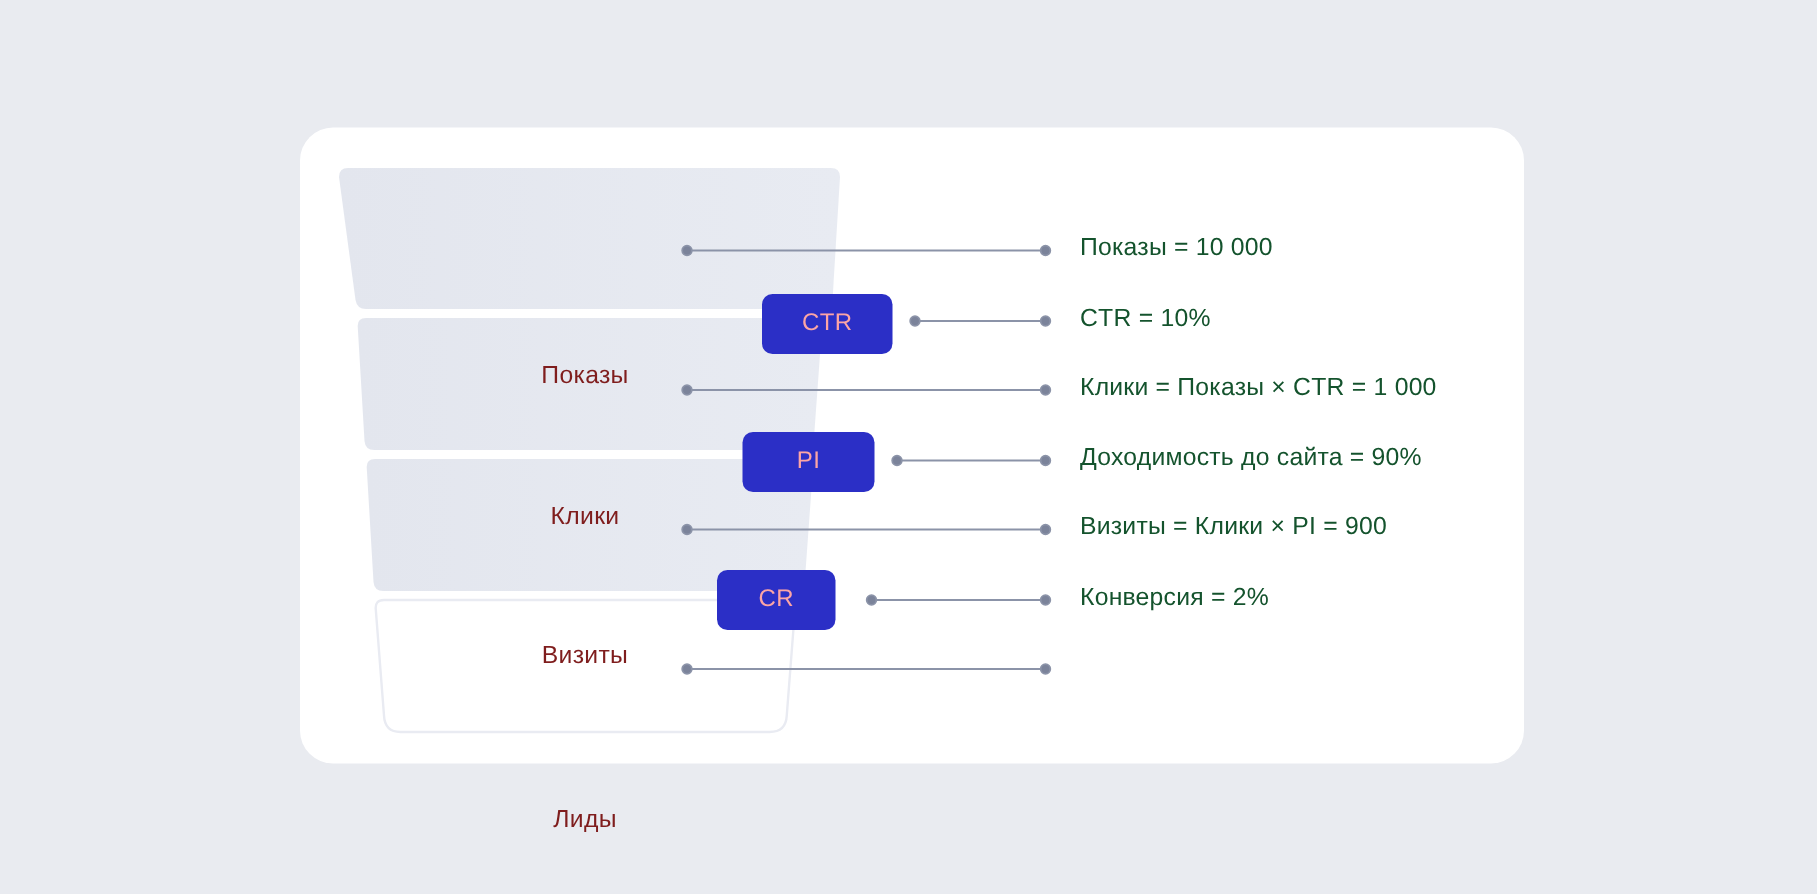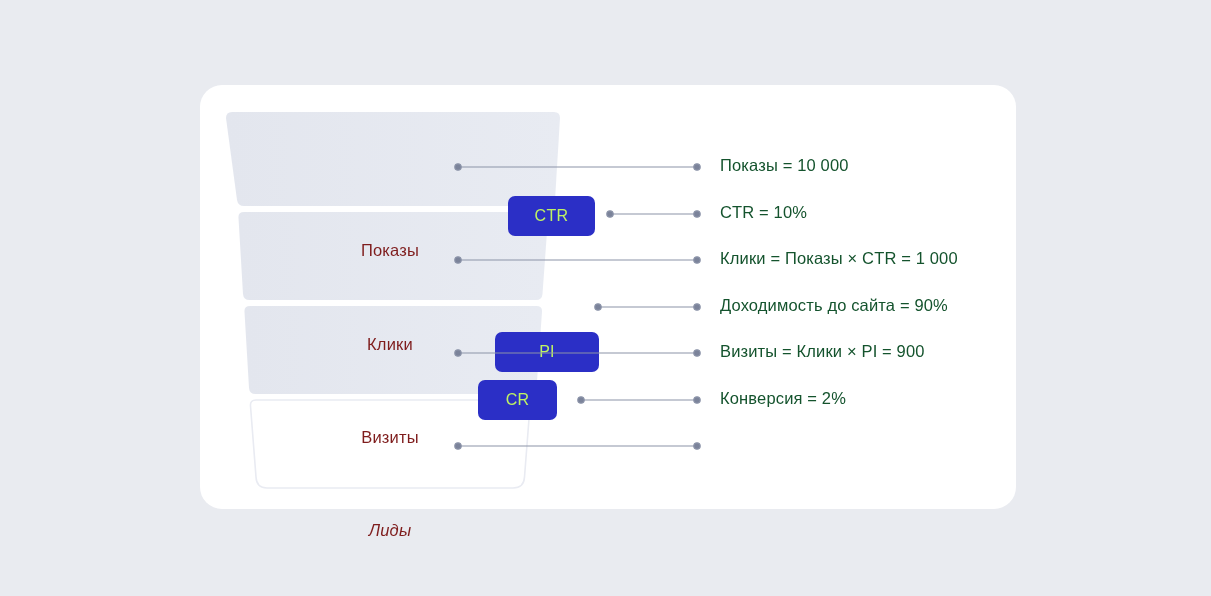--- a/index.html
+++ b/index.html
@@ -52,21 +52,21 @@
     white-space: nowrap;
   }
 
   
   .badge {
     position: absolute;
     display: flex;
     align-items: center;
     justify-content: center;
     background: #2b2fc6;
-    color: #bef264;
+    color: #fca5a5;
     border-radius: 7px;
     font-size: 16px;
     letter-spacing: 0.3px;
     height: 40px;
   }
 
   
   .formula {
     position: absolute;
     left: 720px;
@@ -109,27 +109,27 @@
 
       <path d="M 56,315 Q 50,315 50.5,321 L 56,392 Q 56.5,403 67,403 L 313,403 Q 324,403 324.5,392 L 330,321 Q 330.5,315 324.5,315 Z" fill="#ffffff" stroke="#e9ebf2" stroke-width="1.6"></path>
     </svg>
 
     <div class="stage-label" style="left:80px; top:156px;">Показы</div>
 
     <div class="stage-label" style="left:80px; top:250px;">Клики</div>
 
     <div class="stage-label" style="left:80px; top:343px;text-align:center;">Визиты</div>
 
-    <div class="stage-label" style="left:80px; top:436px;font-style:italic;">Лиды</div>
+    <div class="stage-label" style="left:80px; top:452px;">Лиды</div>
 
   </div>
 
   <div class="badge" style="left:508px; top:196px; width:87px;">CTR</div>
 
-  <div class="badge" style="left:495px; top:288px; width:104px;margin-top:44px;">PI</div>
+  <div class="badge" style="left:495px; top:288px; width:88px;">PI</div>
 
   <div class="badge" style="left:478px; top:380px; width:79px;">CR</div>
 
   <svg id="connectors" viewBox="0 0 1211 596">
     <g stroke="#8b93a8" stroke-width="1.2" fill="#7b839a">
 
       <line x1="458" y1="167" x2="697" y2="167"></line>
       <circle cx="458" cy="167" r="3.2"></circle>
         <circle cx="697" cy="167" r="3.2"></circle>
 

